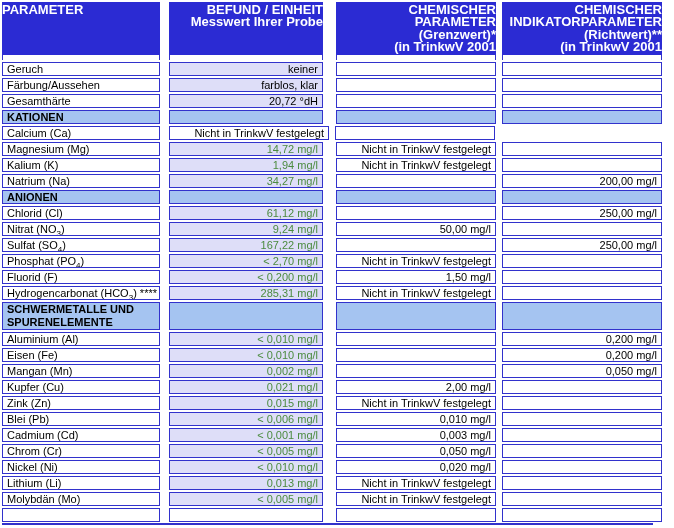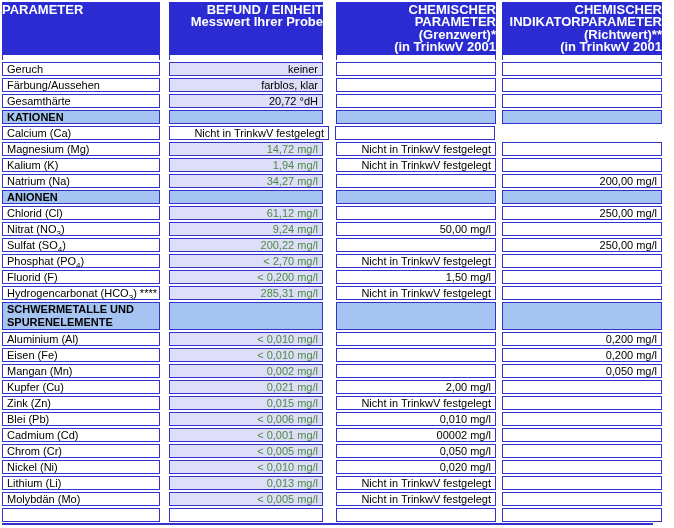--- a/index.html
+++ b/index.html
@@ -131,21 +131,21 @@
         <div class="cell c4">250,00 mg/l</div>
       </div>
       <div class="row data">
         <div class="cell c1">Nitrat (NO<sub>3</sub>)</div>
         <div class="cell c2 value-bg green">9,24 mg/l</div>
         <div class="cell c3">50,00 mg/l</div>
         <div class="cell c4"></div>
       </div>
       <div class="row data">
         <div class="cell c1">Sulfat (SO<sub>4</sub>)</div>
-        <div class="cell c2 value-bg green">200,22 mg/l</div>
+        <div class="cell c2 value-bg green">167,22 mg/l</div>
         <div class="cell c3"></div>
         <div class="cell c4">250,00 mg/l</div>
       </div>
       <div class="row data">
         <div class="cell c1">Phosphat (PO<sub>4</sub>)</div>
         <div class="cell c2 value-bg green">&lt; 2,70 mg/l</div>
         <div class="cell c3">Nicht in TrinkwV festgelegt</div>
         <div class="cell c4"></div>
       </div>
       <div class="row data">
@@ -201,21 +201,21 @@
       </div>
       <div class="row data">
         <div class="cell c1">Blei (Pb)</div>
         <div class="cell c2 value-bg green">&lt; 0,006 mg/l</div>
         <div class="cell c3">0,010 mg/l</div>
         <div class="cell c4"></div>
       </div>
       <div class="row data">
         <div class="cell c1">Cadmium (Cd)</div>
         <div class="cell c2 value-bg green">&lt; 0,001 mg/l</div>
-        <div class="cell c3">00002 mg/l</div>
+        <div class="cell c3">0,003 mg/l</div>
         <div class="cell c4"></div>
       </div>
       <div class="row data">
         <div class="cell c1">Chrom (Cr)</div>
         <div class="cell c2 value-bg green">&lt; 0,005 mg/l</div>
         <div class="cell c3">0,050 mg/l</div>
         <div class="cell c4"></div>
       </div>
       <div class="row data">
         <div class="cell c1">Nickel (Ni)</div>

